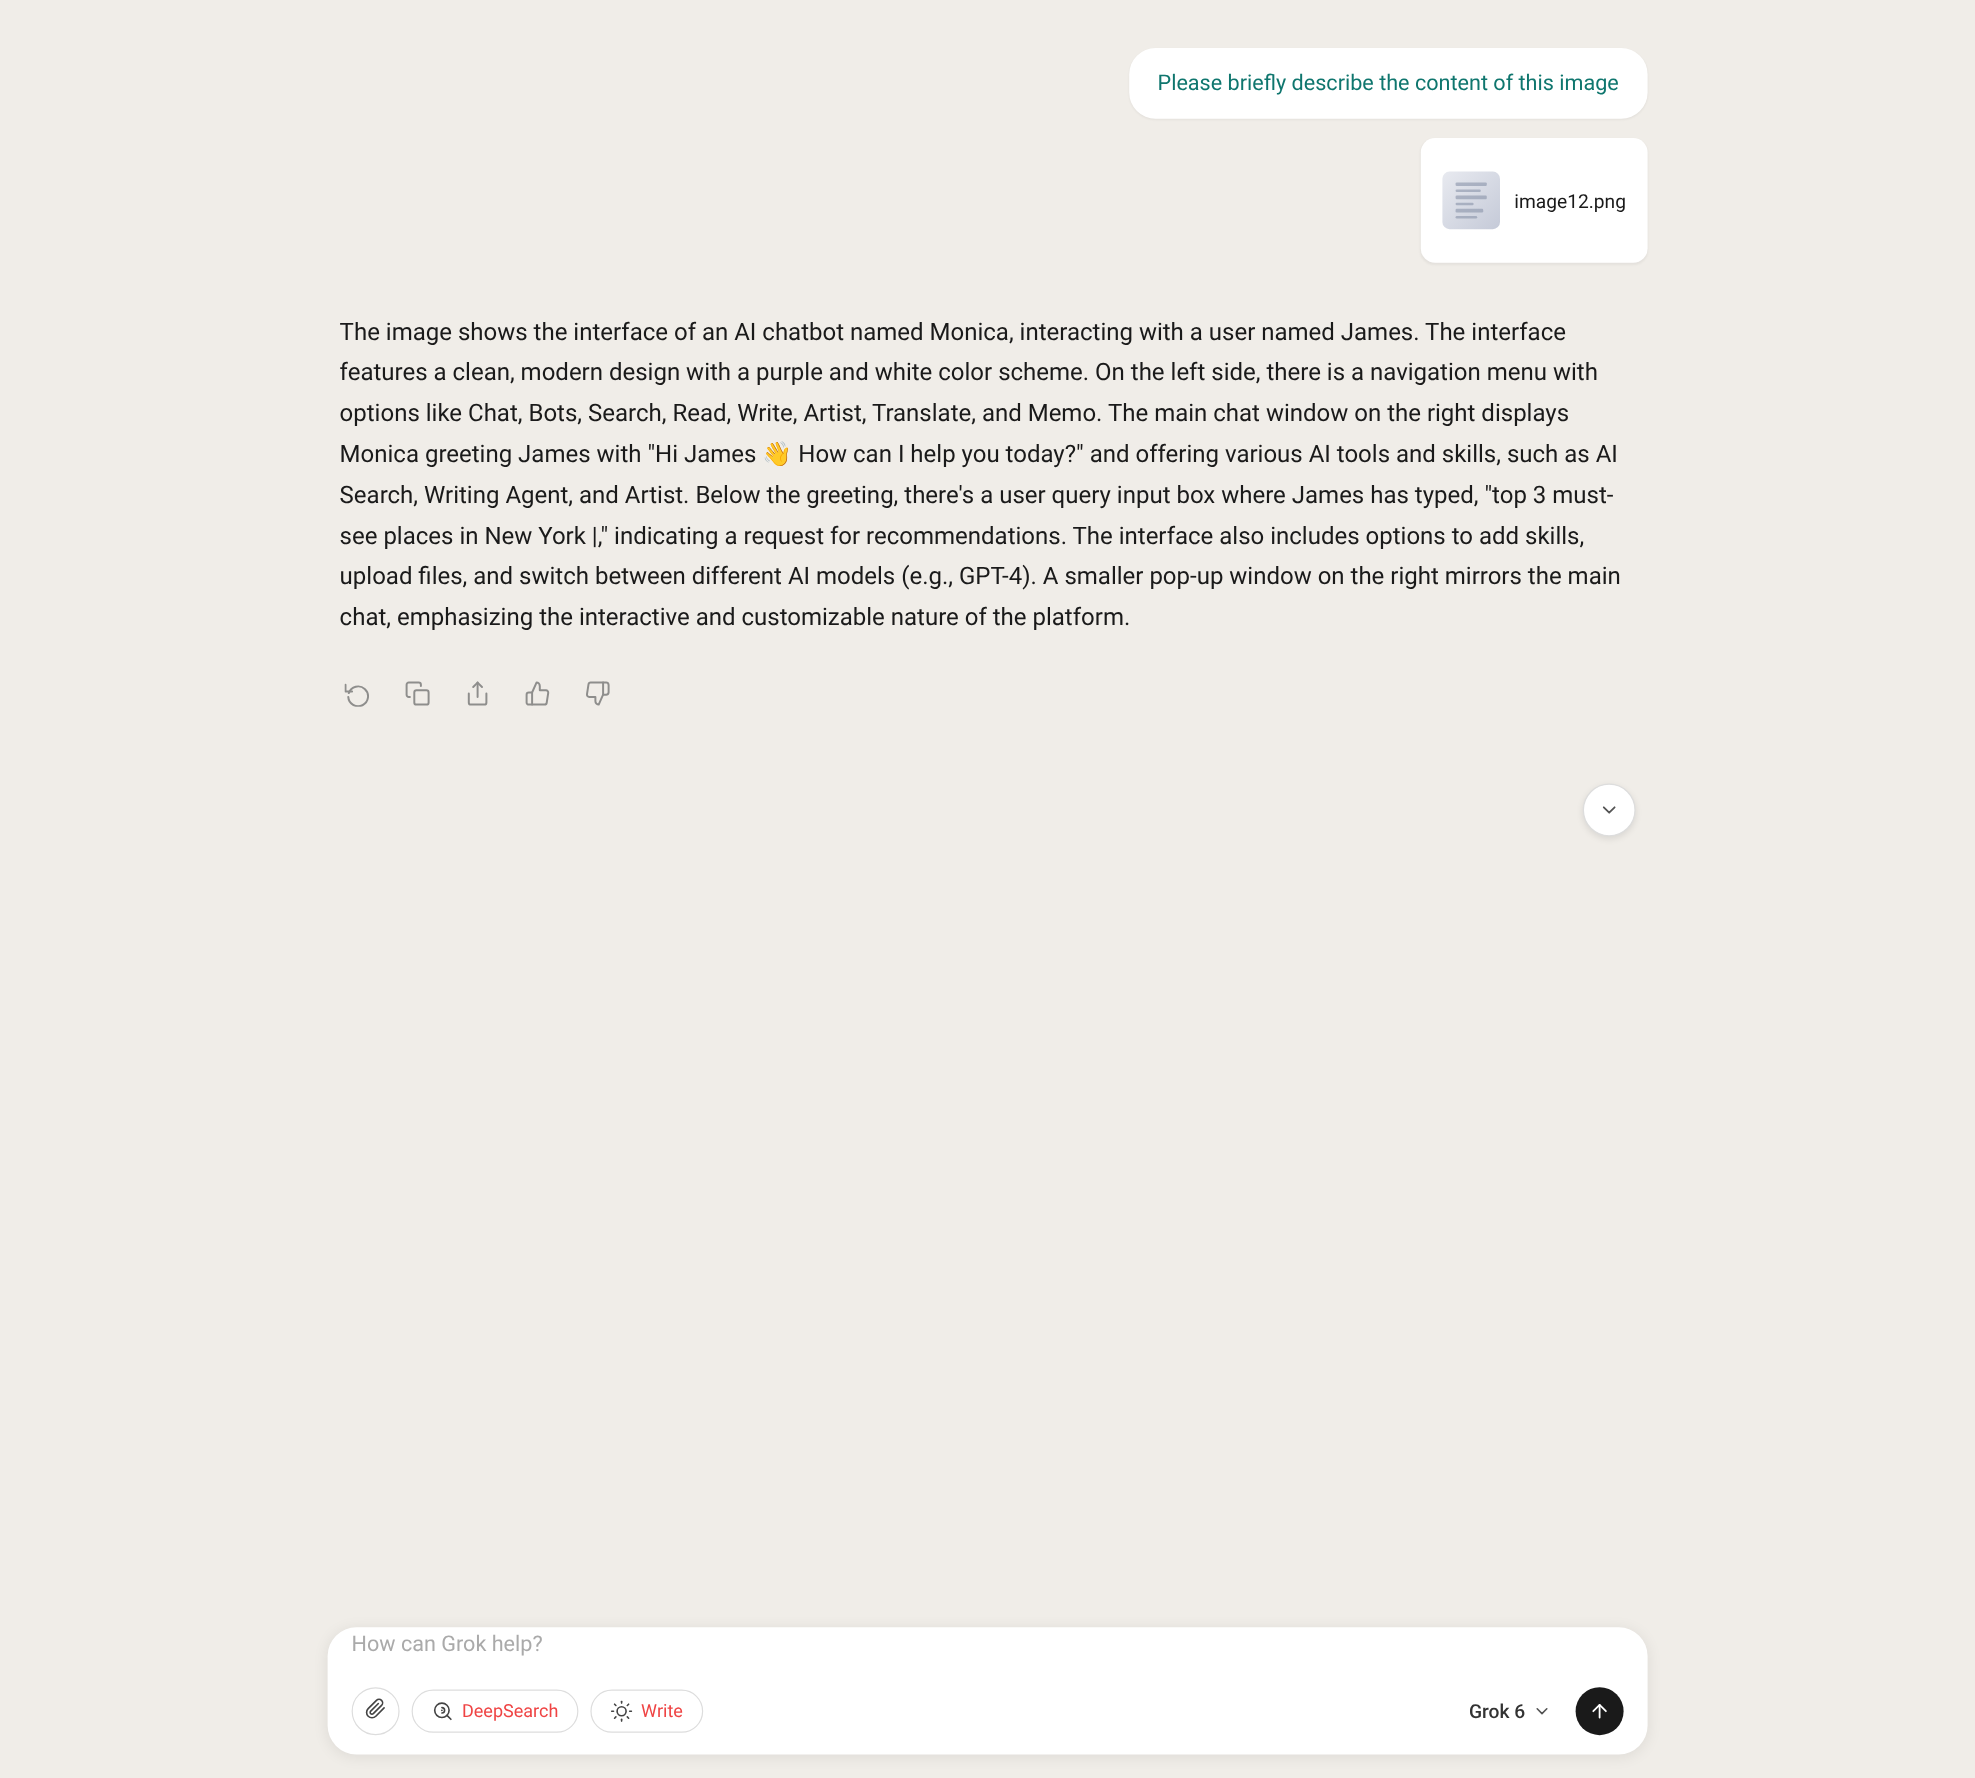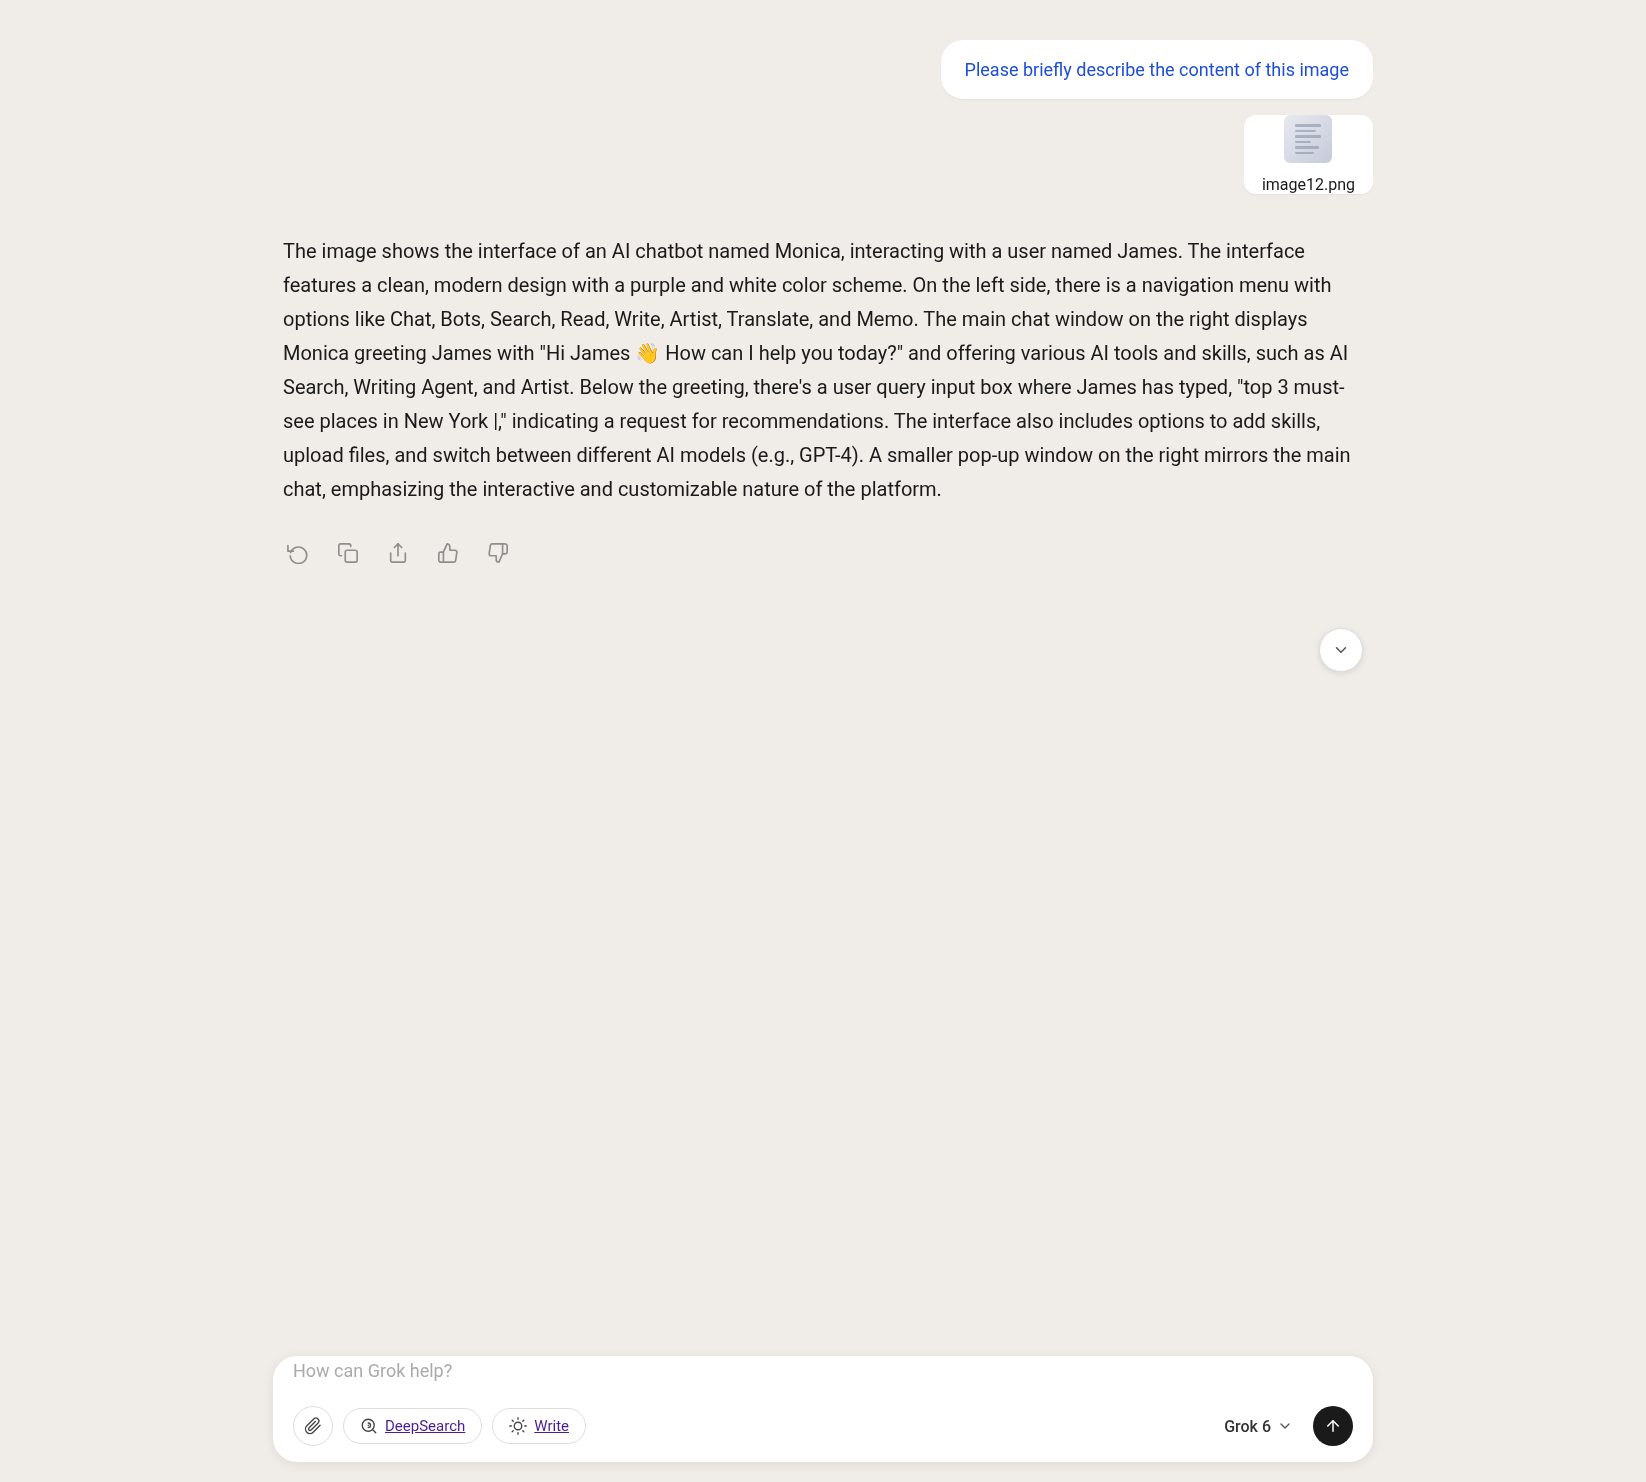--- a/index.html
+++ b/index.html
@@ -33,41 +33,40 @@
       justify-content: flex-end;
       margin-bottom: 16px;
     }
 
     .user-bubble {
       background-color: #ffffff;
       border-radius: 22px;
       padding: 16px 24px;
       max-width: 640px;
       font-size: 18px;
-      color: #1d4ed8;
+      color: #0f766e;
       line-height: 1.5;
       box-shadow: 0 1px 2px rgba(0,0,0,0.05);
     }
 
     
     .file-attachment-wrapper {
       display: flex;
       justify-content: flex-end;
       margin-bottom: 40px;
     }
 
     .file-attachment {
       background-color: #ffffff;
       border-radius: 12px;
-      padding: 0 18px;
+      padding: 28px 18px;
       display: flex;
       align-items: center;
       gap: 12px;
       box-shadow: 0 1px 2px rgba(0,0,0,0.05);
-      flex-direction: column;
     }
 
     .file-thumbnail {
       width: 48px;
       height: 48px;
       background: linear-gradient(135deg, #e8eaf0 0%, #c5cad8 100%);
       border-radius: 6px;
       display: flex;
       align-items: center;
       justify-content: center;
@@ -215,32 +214,30 @@
     }
 
     .input-toolbar-left {
       display: flex;
       align-items: center;
       gap: 10px;
     }
 
     .toolbar-btn {
       display: flex;
-      align-items: center;
       gap: 7px;
       padding: 8px 16px;
       border-radius: 20px;
       border: 1.5px solid #ddd;
       background: transparent;
       cursor: pointer;
       font-size: 15px;
-      color: #4c1d95;
+      color: #ef4444;
       font-family: inherit;
       transition: background 0.15s;
-      text-decoration: underline;
     }
 
     .toolbar-btn.icon-only {
       padding: 8px 10px;
       border-radius: 50%;
       width: 40px;
       height: 40px;
       justify-content: center;
     }
 

